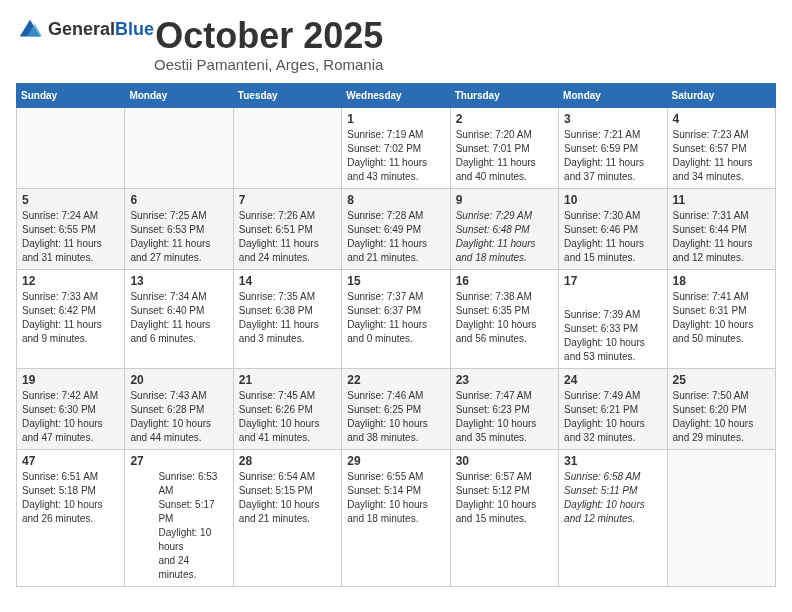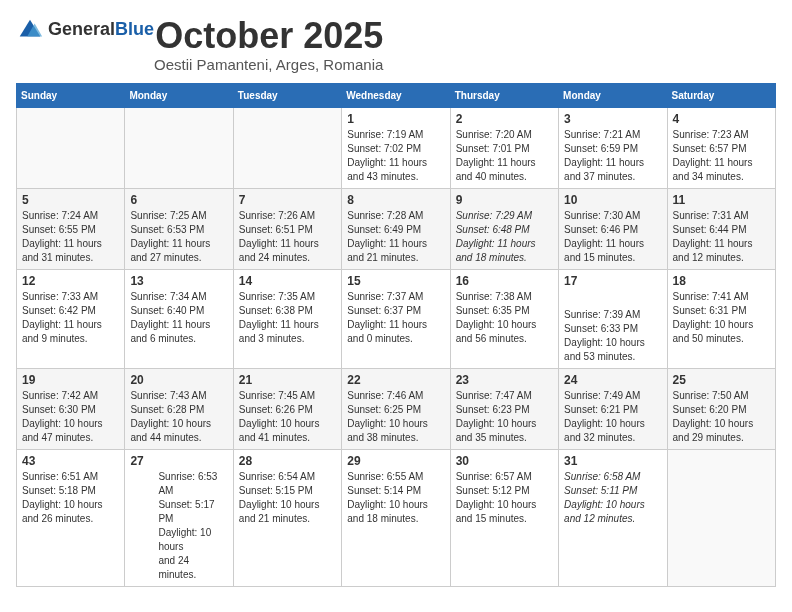--- a/index.html
+++ b/index.html
@@ -306,21 +306,21 @@
         <td>
           <span class="day-number">25</span>
           <div class="day-info" style="white-space: pre-line;">Sunrise: 7:50 AM
 Sunset: 6:20 PM
 Daylight: 10 hours
 and 29 minutes.</div>
         </td>
       </tr>
       <tr>
         <td>
-          <span class="day-number">43</span>
+          <span class="day-number">47</span>
           <div class="day-info" style="white-space: pre-line;">Sunrise: 6:51 AM
 Sunset: 5:18 PM
 Daylight: 10 hours
 and 26 minutes.</div>
         </td>
         <td>
           <span class="day-number">27</span>
           <div class="day-info" style="white-space: pre-line; margin-left: 28px;">Sunrise: 6:53 AM
 Sunset: 5:17 PM
 Daylight: 10 hours

